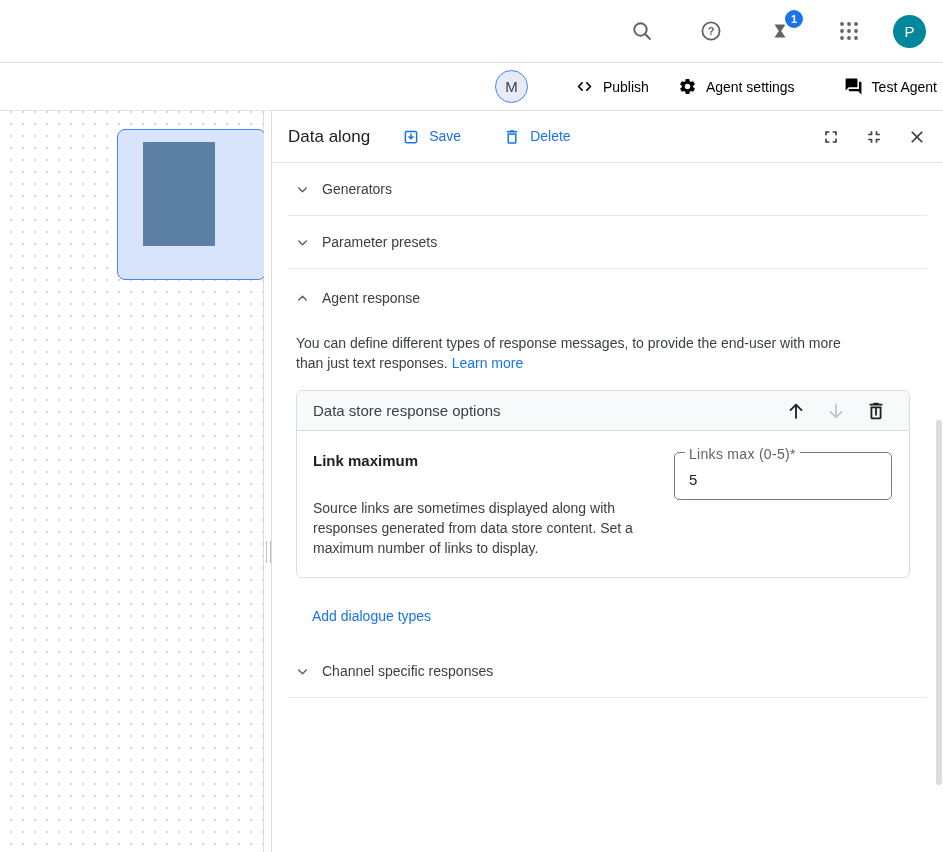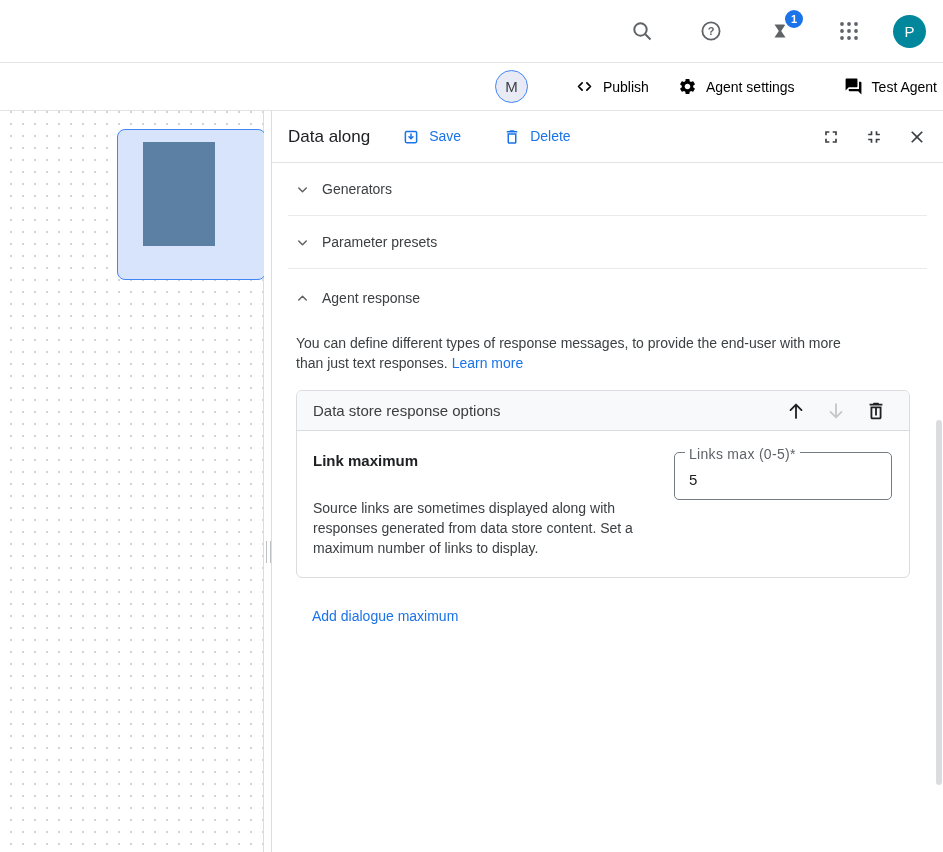--- a/index.html
+++ b/index.html
@@ -283,20 +283,28 @@
             <div class="opt-title">Link maximum</div>
             <p class="opt-desc">Source links are sometimes displayed along with responses generated from data store content. Set a maximum number of links to display.</p>
           </div>
           <div class="field">
             <span class="field-label">Links max (0-5)*</span>
             <input value="5" style="">
           </div>
         </div>
       </div>
 
-      <span class="add-dialogue">Add dialogue maximum</span>
-
+      <span class="add-dialogue">Add dialogue types</span>
+
+      <div class="section-row channel-row">
+        <span class="chev">
+          <svg viewBox="0 0 24 24" fill="none" stroke="currentColor" stroke-width="2.4" stroke-linecap="round" stroke-linejoin="round">
+              <path d="M6 9.5 12 15.5 18 9.5"></path>
+            </svg>
+        </span>
+        <span class="section-label">Channel specific responses</span>
+      </div>
 
     </div>
   </div>
 </div>
 
 <div class="scroll-thumb"></div>
 
 </body></html>

